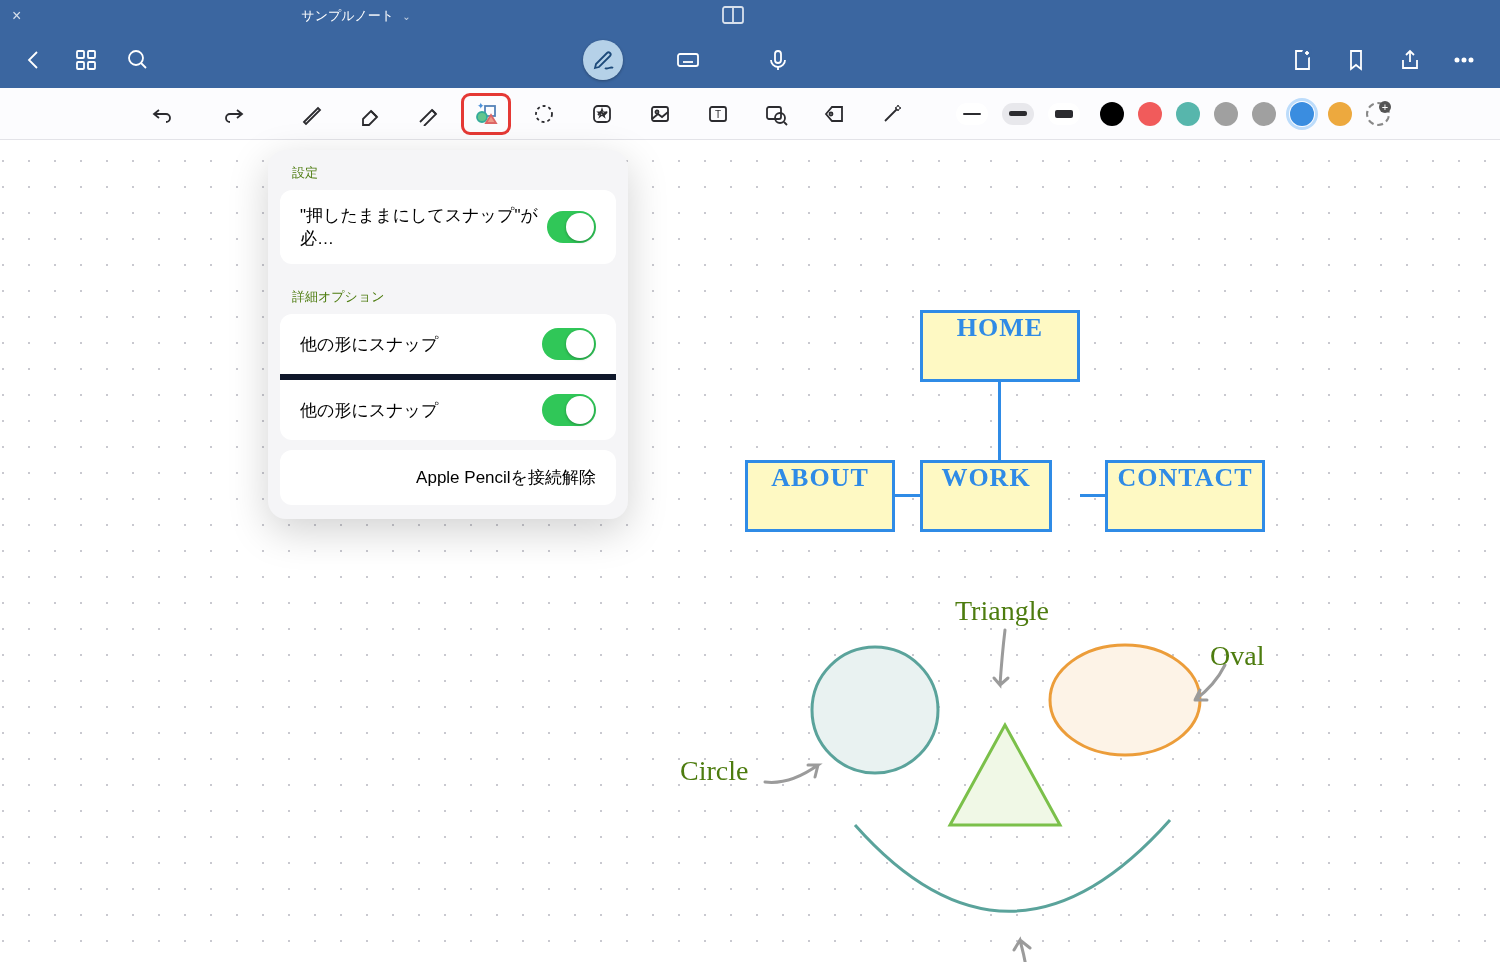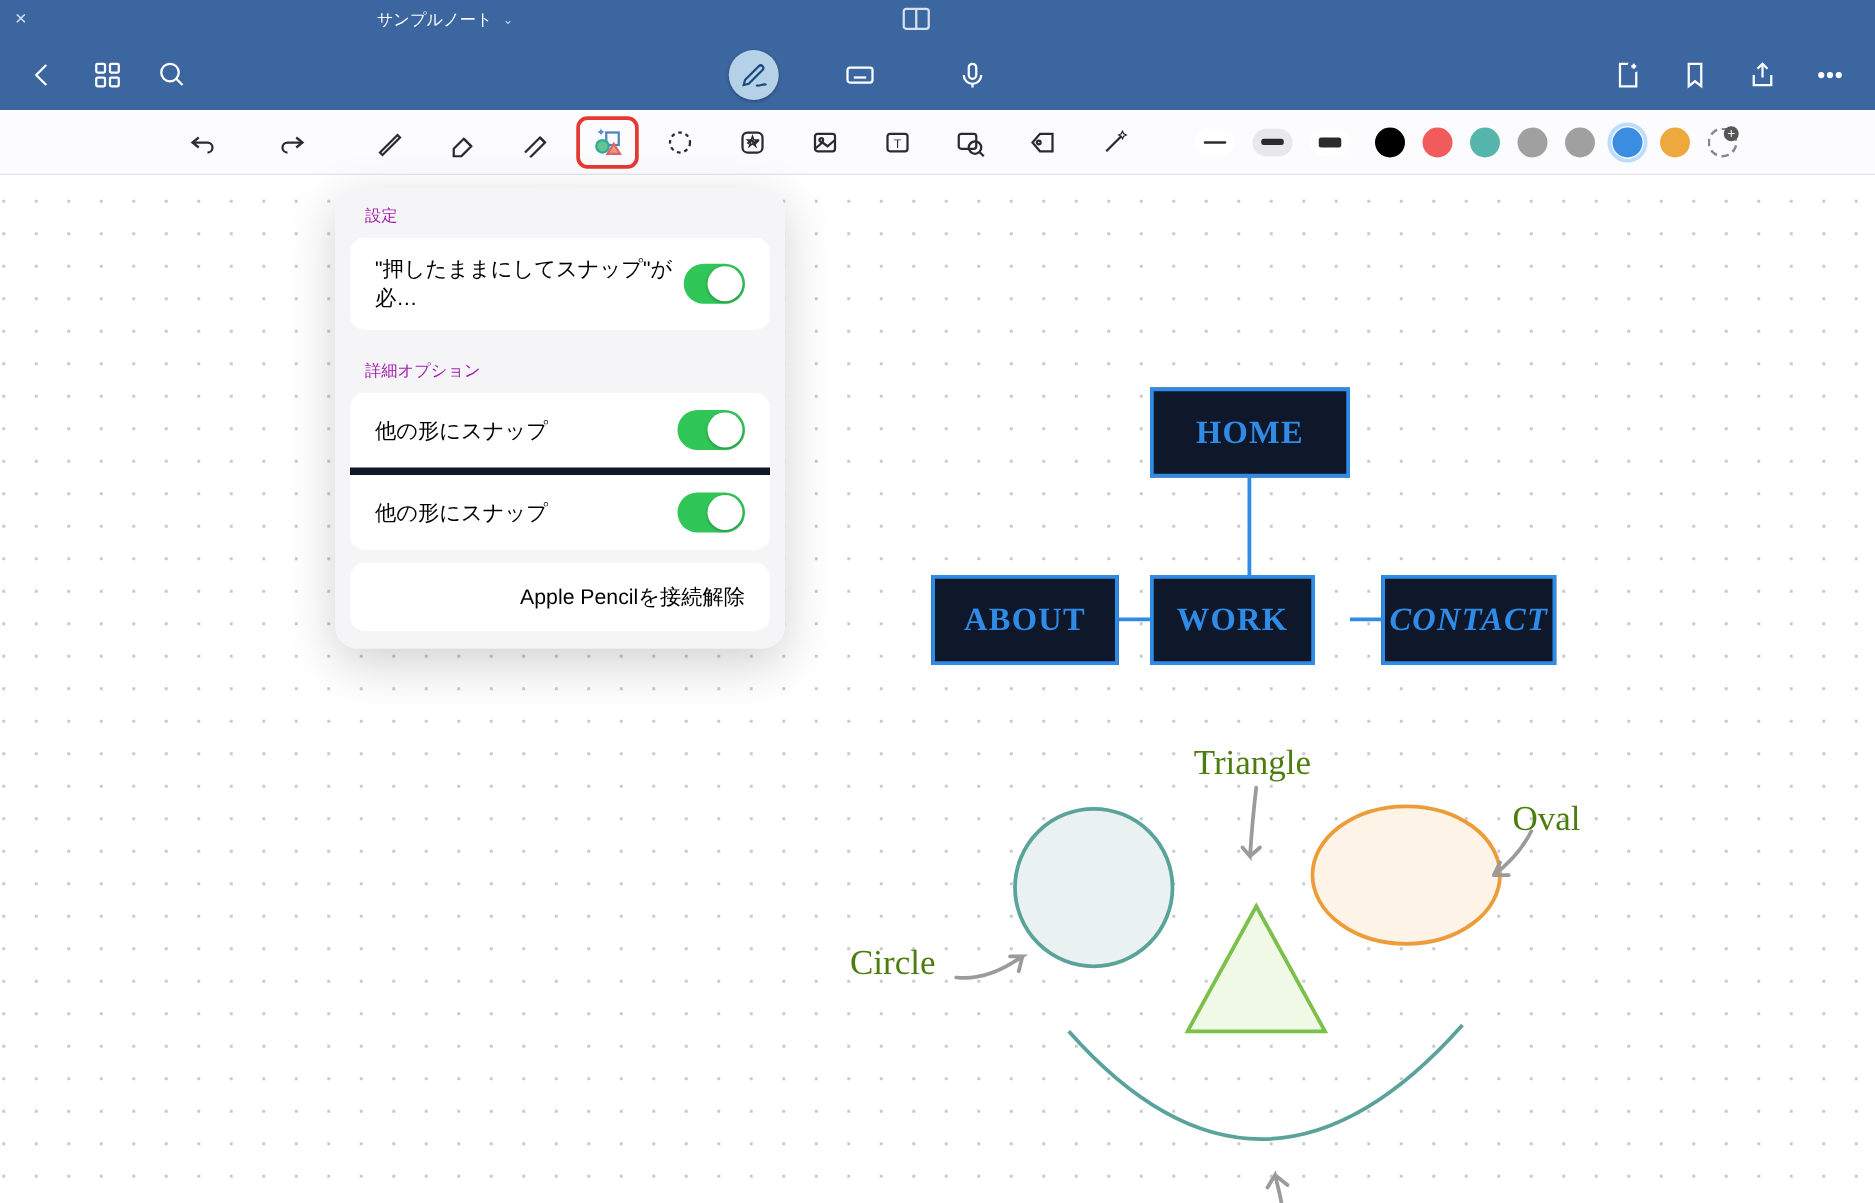--- a/index.html
+++ b/index.html
@@ -28,30 +28,30 @@
 .color-dot.sel { outline:3px solid #bcdcfb; outline-offset:1px; }
 .color-add { width:24px; height:24px; border-radius:50%; border:2px dashed #888; display:flex; align-items:center; justify-content:center; position:relative; }
 .color-add::after{ content:"+"; font-size:11px; position:absolute; top:-3px; right:-3px; background:#555; color:#fff; border-radius:50%; width:12px; height:12px; display:flex; align-items:center; justify-content:center; }
 
 .canvas-area { position:absolute; top:140px; left:0; right:0; bottom:0; background:#fff; }
 .dots-bg { position:absolute; inset:0; background-image: radial-gradient(#c9c9d0 1.3px, transparent 1.3px); background-size: 26px 26px; background-position: 16px 8px; }
 
 .popover { position:absolute; top:150px; left:268px; width:360px; background:#f5f5f7; border-radius:18px; box-shadow: 0 12px 40px rgba(0,0,0,.18); overflow:hidden; z-index:5;}
 .popover::before { content:""; position:absolute; top:-10px; left:165px; width:20px; height:20px; background:#f5f5f7; transform:rotate(45deg);}
 .popover h2 { font-size:19px; font-weight:700; text-align:center; padding:20px 0 12px; }
-.pop-section-label { font-size:13px; color:#a21caf; padding: 14px 24px 8px; }
+.pop-section-label { font-size:13px; color:#4d7c0f; padding: 14px 24px 8px; }
 .pop-row { background:#fff; padding:14px 20px; display:flex; align-items:center; justify-content:space-between; font-size:17px; }
 .pop-row.border-b { border-bottom:6px solid #0f172a;}
 .pop-group { margin:0 12px 10px; border-radius:12px; overflow:hidden; }
 .pop-row-block { margin:8px 12px 14px; background:#fff; border-radius:12px; padding:16px 20px; font-size:17px;text-align:right; }
 .toggle { width:54px; height:32px; background:#30c758; border-radius:16px; position:relative; cursor:pointer; }
 .toggle::after { content:""; position:absolute; width:28px; height:28px; background:#fff; border-radius:50%; top:2px; right:2px; box-shadow:0 1px 3px rgba(0,0,0,.3);}
 
 .flowchart { position:absolute; top:170px; left:730px; }
-.flow-box { position:absolute; background:#0f172a; border:3px solid #2f8be6; display:flex; align-items:center; justify-content:center; font-family:"Comic Sans MS",cursive; font-size:26px; font-weight:600; color:#2f8be6; letter-spacing:1px;}
+.flow-box { position:absolute; background:#fef9c3; border:3px solid #2f8be6; display:flex; justify-content:center; font-family:"Comic Sans MS",cursive; font-size:26px; font-weight:600; color:#2f8be6; letter-spacing:1px;}
 .flow-line { position:absolute; background:#2f8be6; }
 
 .shapes-area { position:absolute; top:460px; left:680px; }
 .hand-label { position:absolute; font-family:"Comic Sans MS","Bradley Hand",cursive; font-size:28px; color:#4d7c0f; }
 
 svg.icon { width:24px; height:24px; stroke:#fff; stroke-width:1.8; fill:none; }
 .tool-bar svg.icon { stroke:#2b2b2f; }
 </style>
 </head>
 <body>
@@ -258,21 +258,21 @@
     <div class="flow-box" style="top:0; left:190px; width:160px; height:72px;">
         <span>HOME</span>
       </div>
     <div class="flow-line" style="top:72px; left:268px; width:3px; height:78px;"></div>
     <div class="flow-box" style="top:150px; left:15px; width:150px; height:72px;">
         <span>ABOUT</span>
       </div>
     <div class="flow-box" style="top:150px; left:190px; width:132px; height:72px;">
         <span>WORK</span>
       </div>
-    <div class="flow-box" style="top:150px; left:375px; width:140px; height:72px;font-style:italic;">
+    <div class="flow-box" style="top:150px; left:375px; width:160px; height:72px;">
         <span>CONTACT</span>
       </div>
     <div class="flow-line" style="top:184px; left:165px; width:25px; height:3px;"></div>
     <div class="flow-line" style="top:184px; left:350px; width:25px; height:3px;"></div>
   </div>
 
   <div class="shapes-area">
     <svg width="680" height="440" style="position:absolute; top:0; left:0;">
 
       <circle cx="195" cy="110" r="63" fill="#e9f2f1" stroke="#5aa39b" stroke-width="3"></circle>

